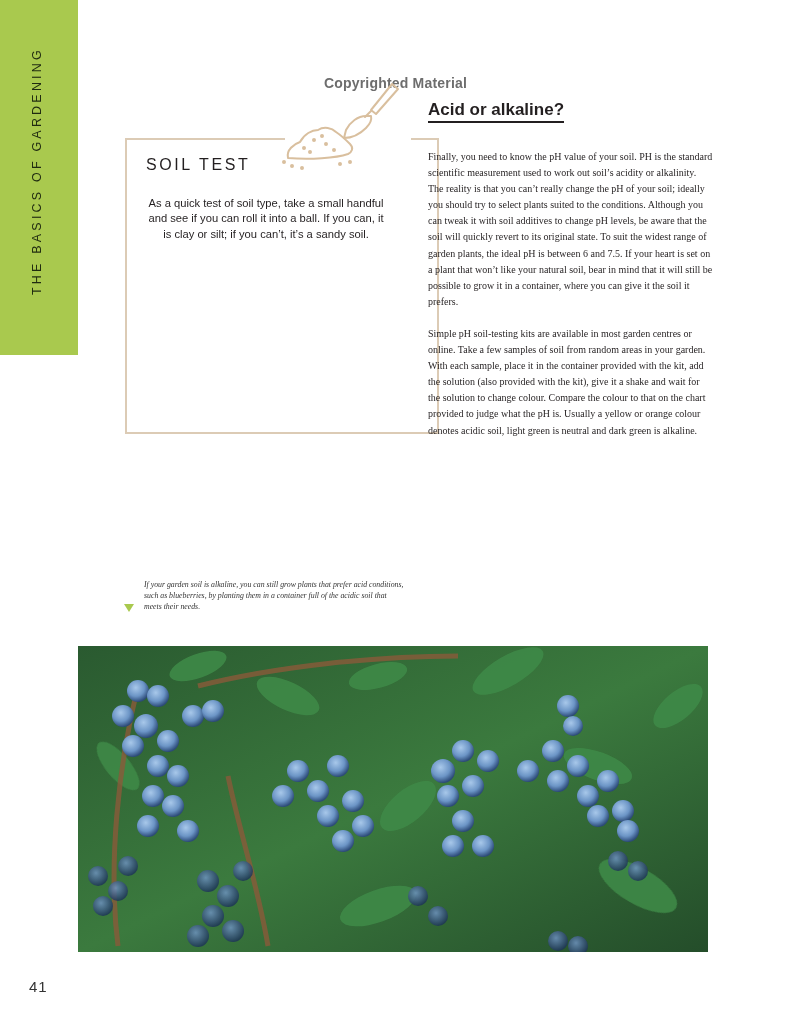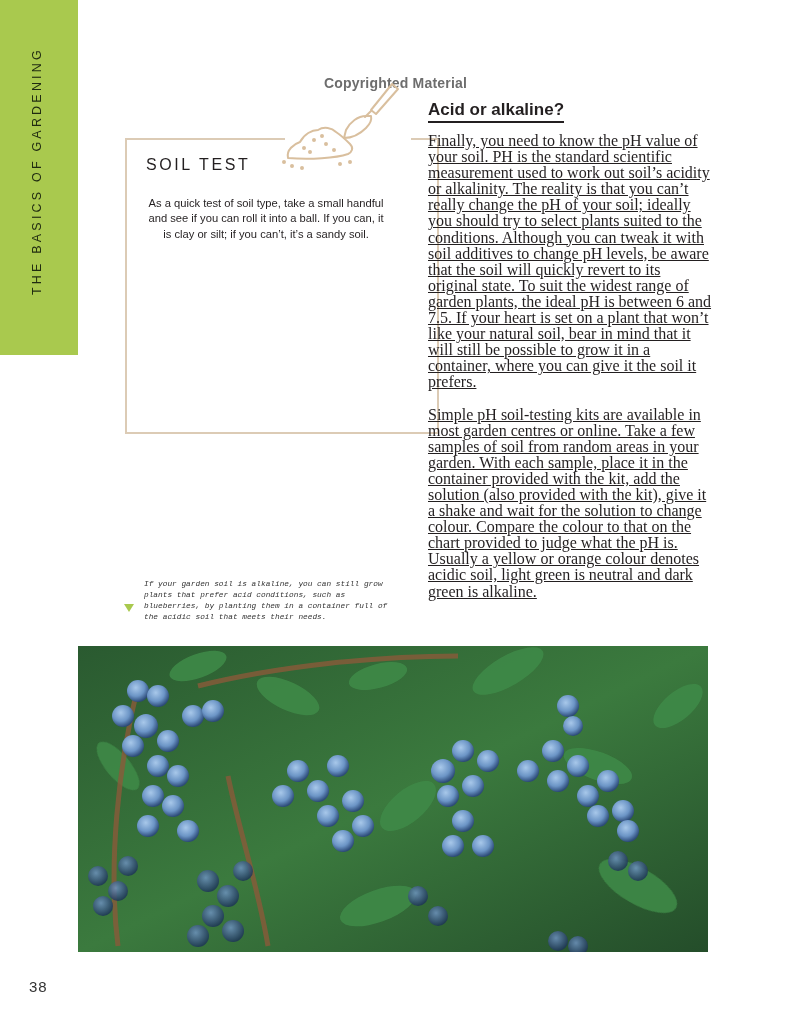--- a/index.html
+++ b/index.html
@@ -44,29 +44,29 @@
       text-align: center;
     }
     .soil-body p { margin-bottom: 10px; }
 
     .soil-illustration { position: absolute; left: 280px; top: 78px; width: 122px; height: 104px; }
 
     .main-col { position: absolute; left: 428px; top: 100px; width: 285px; }
     .section-heading {
       font-family: "Liberation Sans", sans-serif; font-weight: bold; font-size: 17px;
       color: #231f20; display: inline-block; padding-bottom: 1px;
-      border-bottom: 2px solid #231f20; margin-bottom: 10px;
+      border-bottom: 2px solid #231f20; margin-bottom: 26px;
     }
     .main-col p {
-      font-size: 16px; line-height: 16.1px; color: #231f20; margin-bottom: 16px; text-decoration: underline;
+      font-size: 10px; line-height: 16.1px; color: #231f20; margin-bottom: 16px;
     }
 
     .caption {
       position: absolute; left: 144px; top: 579px; width: 262px;
-      font-family: Liberation Mono, monospace; font-style: italic;
+      font-family: Liberation Serif, serif; font-style: italic;
       font-size: 7.8px; line-height: 11px; color: #333;
     }
     .caption-arrow {
       position: absolute; left: 124px; top: 604px; width: 0; height: 0;
       border-left: 5px solid transparent; border-right: 5px solid transparent;
       border-top: 8px solid #a9c94e;
     }
 
     .photo {
       position: absolute; left: 78px; top: 646px; width: 630px; height: 306px;
@@ -222,14 +222,14 @@
       <circle cx="165" cy="225" r="10"></circle>
     <circle cx="340" cy="250" r="10"></circle>
       <circle cx="360" cy="270" r="10"></circle>
     <circle cx="540" cy="215" r="10"></circle>
       <circle cx="560" cy="225" r="10"></circle>
     <circle cx="480" cy="295" r="10"></circle>
       <circle cx="500" cy="300" r="10"></circle>
   </g>
 </svg>
 
-<div class="page-number">38</div>
+<div class="page-number">41</div>
 <div class="watermark bottom">Copyrighted Material</div>
 
 </body></html>

